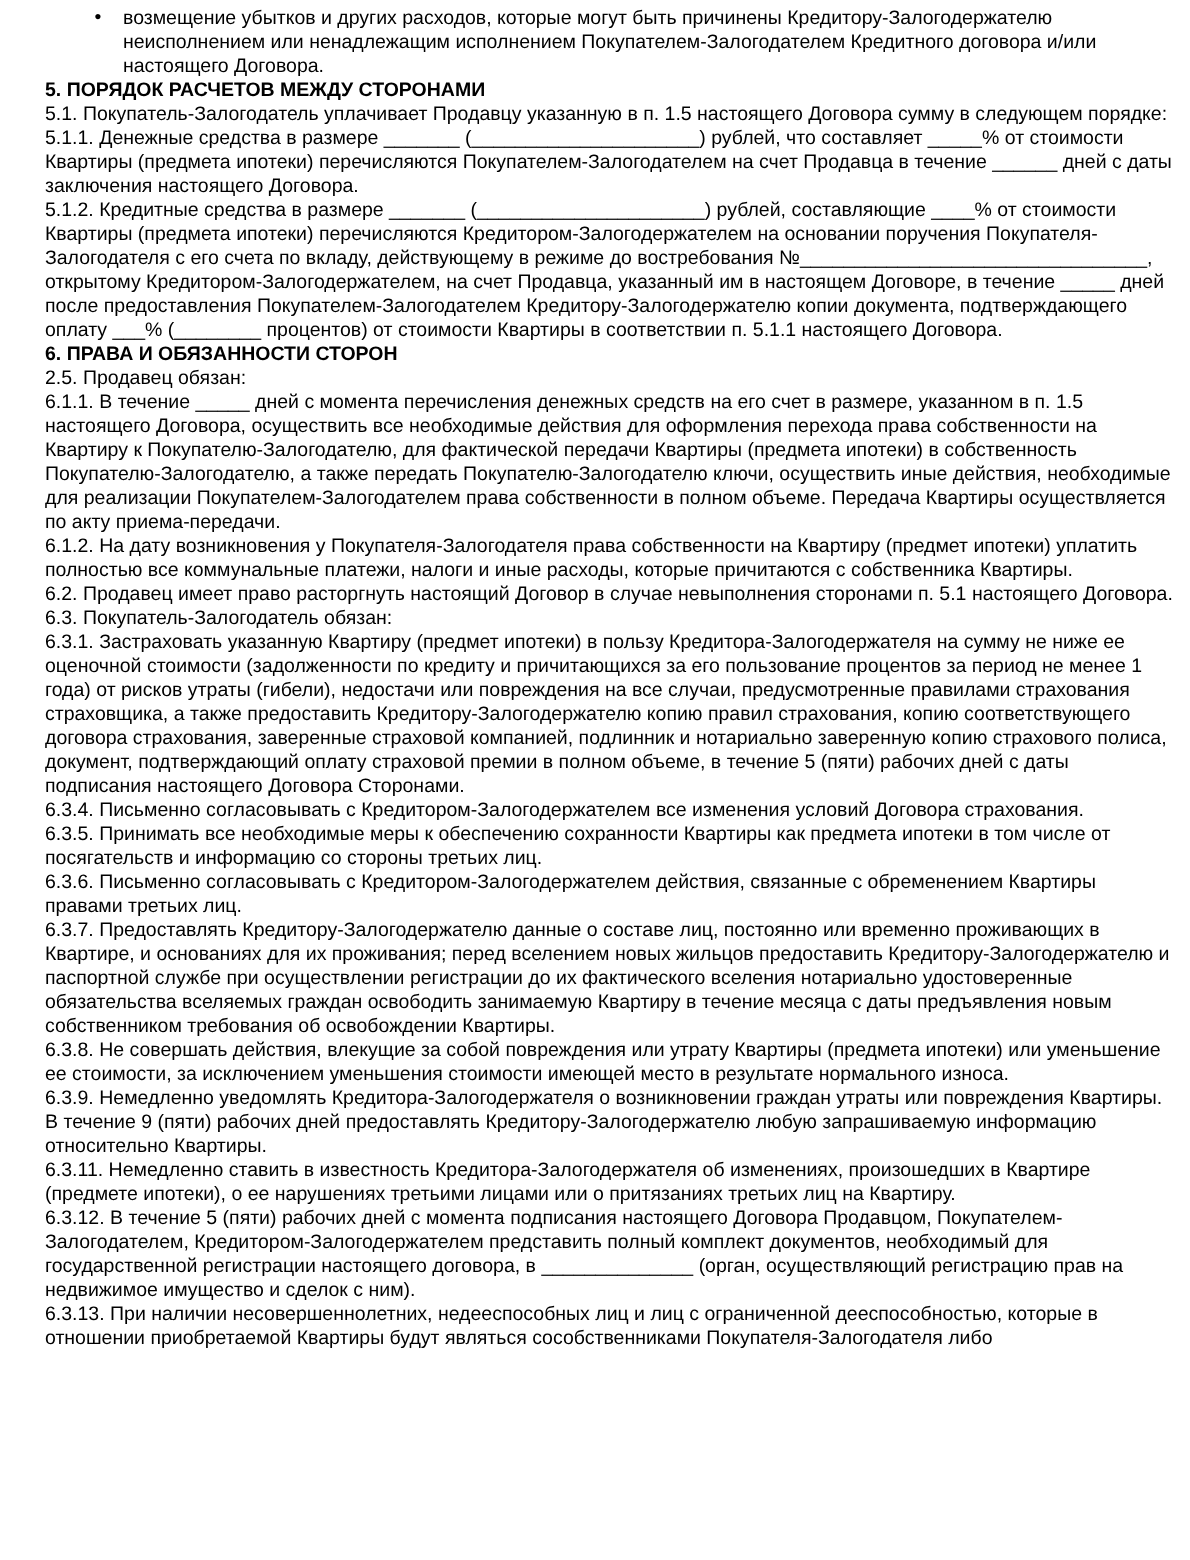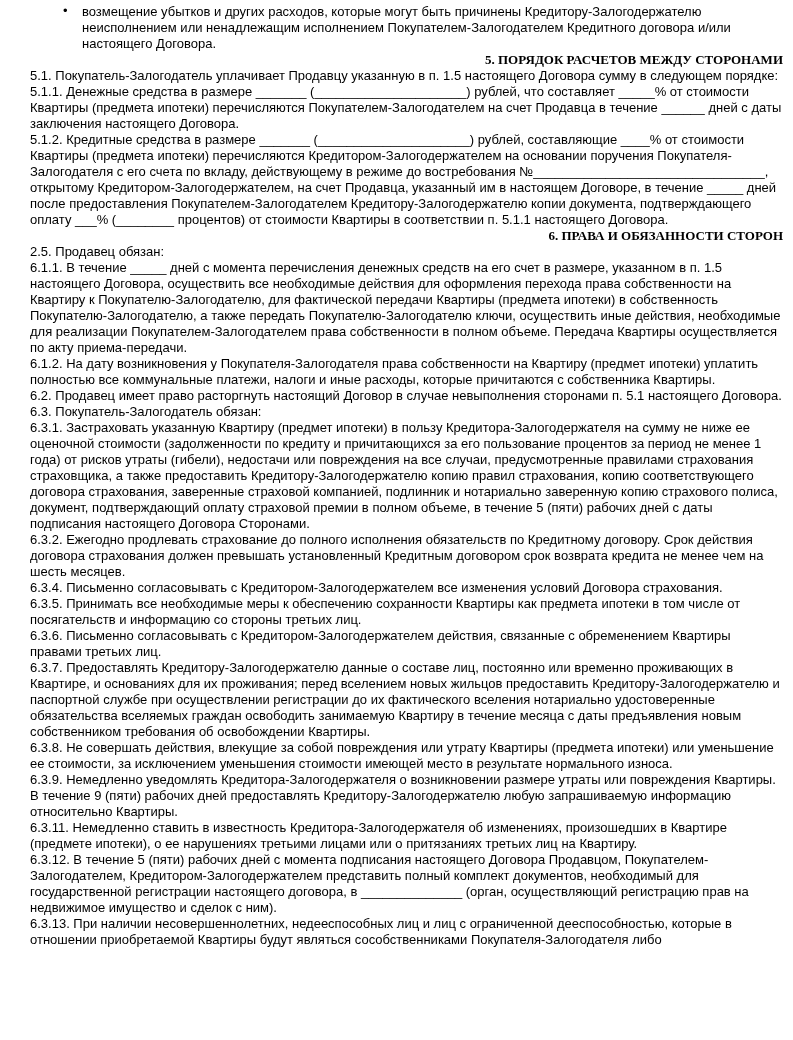--- a/index.html
+++ b/index.html
@@ -23,22 +23,21 @@
     font-size: 13px;
     line-height: 16px;
     text-align: left;
   }
   .block {
     margin: 0;
     white-space: pre-wrap;
   }
   .block.heading {
     font-weight: bold;
-    text-align: right;
-    font-family: Liberation Serif, serif;
+    text-align: left;
   }
   .block.bullet {
     position: relative;
     padding-left: 52px;
   }
   .bullet-marker {
     position: absolute;
     left: 33px;
     top: -1px;
     font-size: 13px;
@@ -53,24 +52,23 @@
     <div class="block paragraph">5.1. Покупатель-Залогодатель уплачивает Продавцу указанную в п. 1.5 настоящего Договора сумму в следующем порядке:</div>
     <div class="block paragraph">5.1.1. Денежные средства в размере _______ (_____________________) рублей, что составляет _____% от стоимости Квартиры (предмета ипотеки) перечисляются Покупателем-Залогодателем на счет Продавца в течение ______ дней с даты заключения настоящего Договора.</div>
     <div class="block paragraph">5.1.2. Кредитные средства в размере _______ (_____________________) рублей, составляющие ____% от стоимости Квартиры (предмета ипотеки) перечисляются Кредитором-Залогодержателем на основании поручения Покупателя-Залогодателя с его счета по вкладу, действующему в режиме до востребования №________________________________, открытому Кредитором-Залогодержателем, на счет Продавца, указанный им в настоящем Договоре, в течение _____ дней после предоставления Покупателем-Залогодателем Кредитору-Залогодержателю копии документа, подтверждающего оплату ___% (________ процентов) от стоимости Квартиры в соответствии п. 5.1.1 настоящего Договора.</div>
     <div class="block heading">6. ПРАВА И ОБЯЗАННОСТИ СТОРОН</div>
     <div class="block paragraph">2.5. Продавец обязан:</div>
     <div class="block paragraph">6.1.1. В течение _____ дней с момента перечисления денежных средств на его счет в размере, указанном в п. 1.5 настоящего Договора, осуществить все необходимые действия для оформления перехода права собственности на Квартиру к Покупателю-Залогодателю, для фактической передачи Квартиры (предмета ипотеки) в собственность Покупателю-Залогодателю, а также передать Покупателю-Залогодателю ключи, осуществить иные действия, необходимые для реализации Покупателем-Залогодателем права собственности в полном объеме. Передача Квартиры осуществляется по акту приема-передачи.</div>
     <div class="block paragraph">6.1.2. На дату возникновения у Покупателя-Залогодателя права собственности на Квартиру (предмет ипотеки) уплатить полностью все коммунальные платежи, налоги и иные расходы, которые причитаются с собственника Квартиры.</div>
     <div class="block paragraph">6.2. Продавец имеет право расторгнуть настоящий Договор в случае невыполнения сторонами п. 5.1 настоящего Договора.</div>
     <div class="block paragraph">6.3. Покупатель-Залогодатель обязан:</div>
     <div class="block paragraph">6.3.1. Застраховать указанную Квартиру (предмет ипотеки) в пользу Кредитора-Залогодержателя на сумму не ниже ее оценочной стоимости (задолженности по кредиту и причитающихся за его пользование процентов за период не менее 1 года) от рисков утраты (гибели), недостачи или повреждения на все случаи, предусмотренные правилами страхования страховщика, а также предоставить Кредитору-Залогодержателю копию правил страхования, копию соответствующего договора страхования, заверенные страховой компанией, подлинник и нотариально заверенную копию страхового полиса, документ, подтверждающий оплату страховой премии в полном объеме, в течение 5 (пяти) рабочих дней с даты подписания настоящего Договора Сторонами.</div>
-    <div class="block paragraph">6.3.2. Ежегодно продлевать страхование до полного исполнения обязательств по Кредитному договору. Срок действия договора страхования должен превышать установленный Кредитным договором срок возврата кредита не менее чем на шесть месяцев.</div>
     <div class="block paragraph">6.3.4. Письменно согласовывать с Кредитором-Залогодержателем все изменения условий Договора страхования.</div>
     <div class="block paragraph">6.3.5. Принимать все необходимые меры к обеспечению сохранности Квартиры как предмета ипотеки в том числе от посягательств и информацию со стороны третьих лиц.</div>
     <div class="block paragraph">6.3.6. Письменно согласовывать с Кредитором-Залогодержателем действия, связанные с обременением Квартиры правами третьих лиц.</div>
     <div class="block paragraph">6.3.7. Предоставлять Кредитору-Залогодержателю данные о составе лиц, постоянно или временно проживающих в Квартире, и основаниях для их проживания; перед вселением новых жильцов предоставить Кредитору-Залогодержателю и паспортной службе при осуществлении регистрации до их фактического вселения нотариально удостоверенные обязательства вселяемых граждан освободить занимаемую Квартиру в течение месяца с даты предъявления новым собственником требования об освобождении Квартиры.</div>
     <div class="block paragraph">6.3.8. Не совершать действия, влекущие за собой повреждения или утрату Квартиры (предмета ипотеки) или уменьшение ее стоимости, за исключением уменьшения стоимости имеющей место в результате нормального износа.</div>
-    <div class="block paragraph">6.3.9. Немедленно уведомлять Кредитора-Залогодержателя о возникновении размере утраты или повреждения Квартиры.</div>
+    <div class="block paragraph">6.3.9. Немедленно уведомлять Кредитора-Залогодержателя о возникновении граждан утраты или повреждения Квартиры.</div>
     <div class="block paragraph">В течение 9 (пяти) рабочих дней предоставлять Кредитору-Залогодержателю любую запрашиваемую информацию относительно Квартиры.</div>
     <div class="block paragraph">6.3.11. Немедленно ставить в известность Кредитора-Залогодержателя об изменениях, произошедших в Квартире (предмете ипотеки), о ее нарушениях третьими лицами или о притязаниях третьих лиц на Квартиру.</div>
     <div class="block paragraph">6.3.12. В течение 5 (пяти) рабочих дней с момента подписания настоящего Договора Продавцом, Покупателем-Залогодателем, Кредитором-Залогодержателем представить полный комплект документов, необходимый для государственной регистрации настоящего договора, в ______________ (орган, осуществляющий регистрацию прав на недвижимое имущество и сделок с ним).</div>
     <div class="block paragraph">6.3.13. При наличии несовершеннолетних, недееспособных лиц и лиц с ограниченной дееспособностью, которые в отношении приобретаемой Квартиры будут являться сособственниками Покупателя-Залогодателя либо</div>
   </div>
 
 </body></html>

